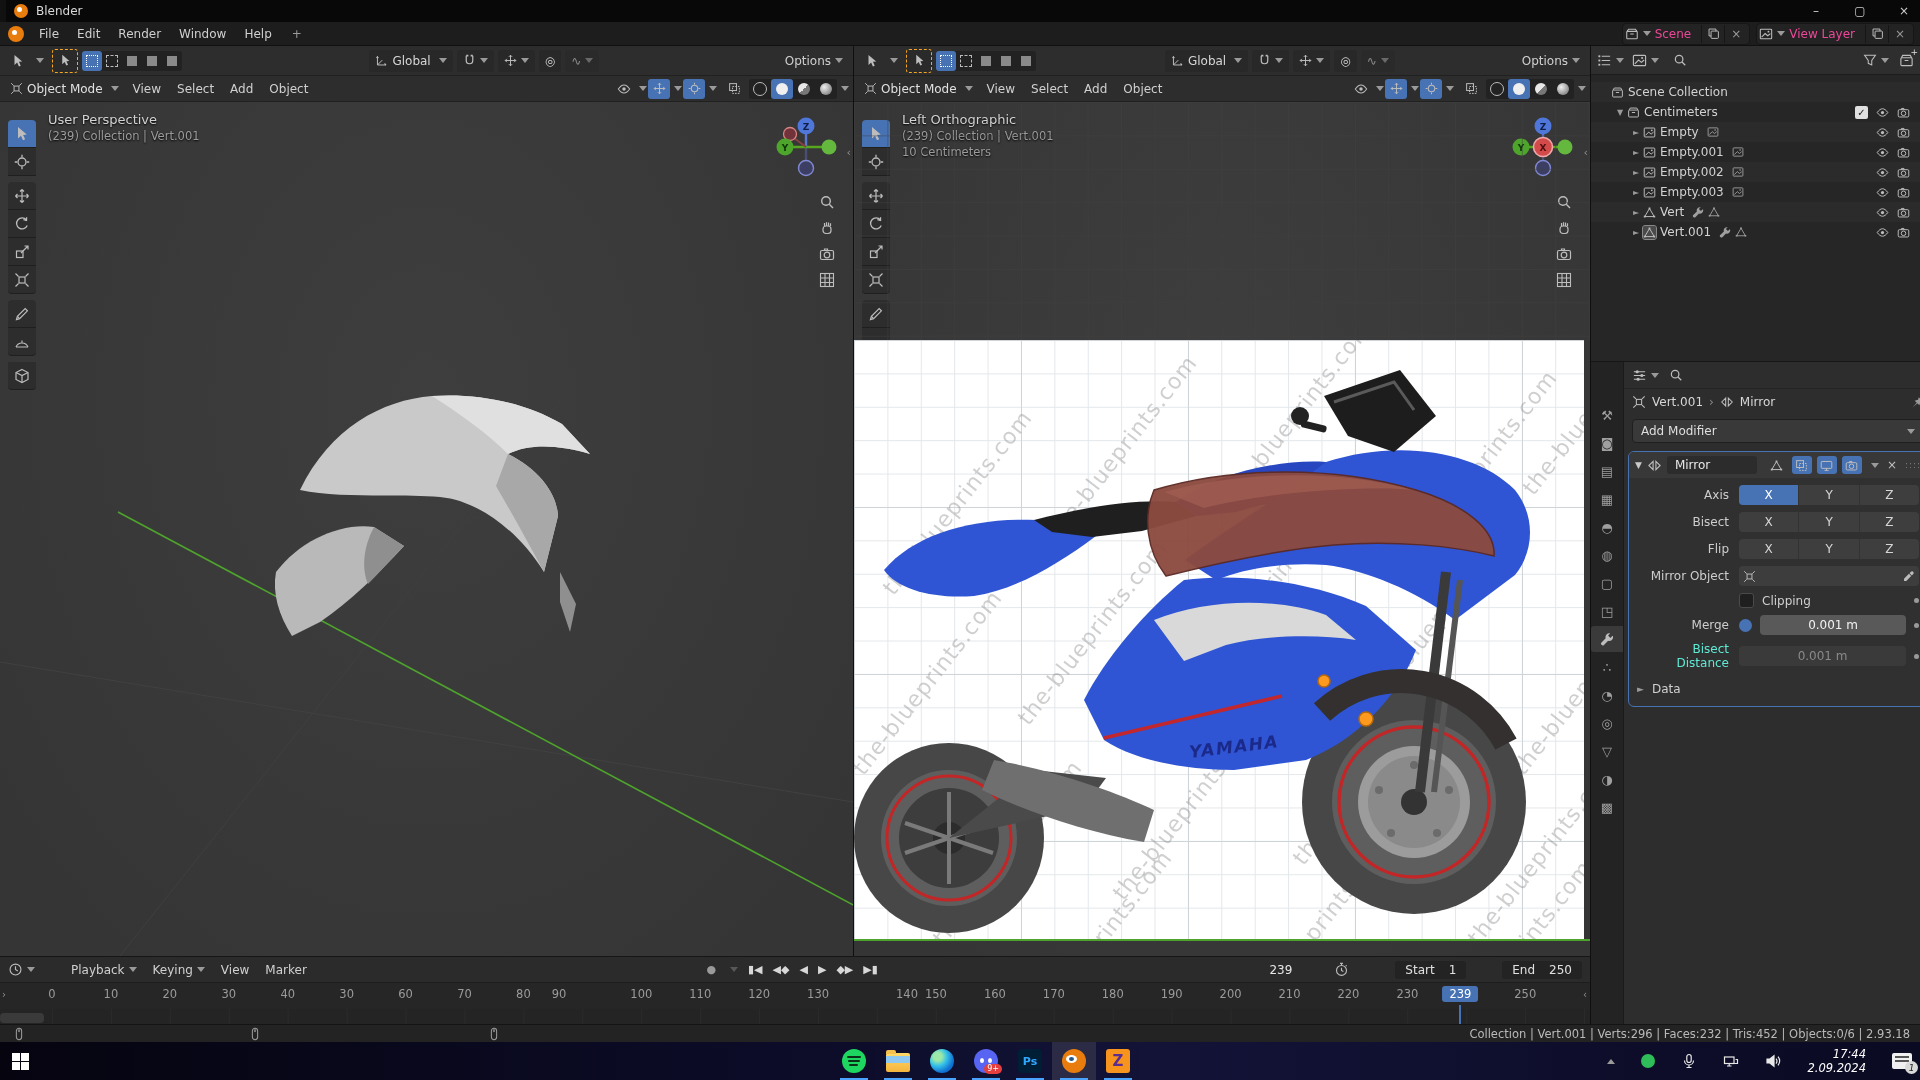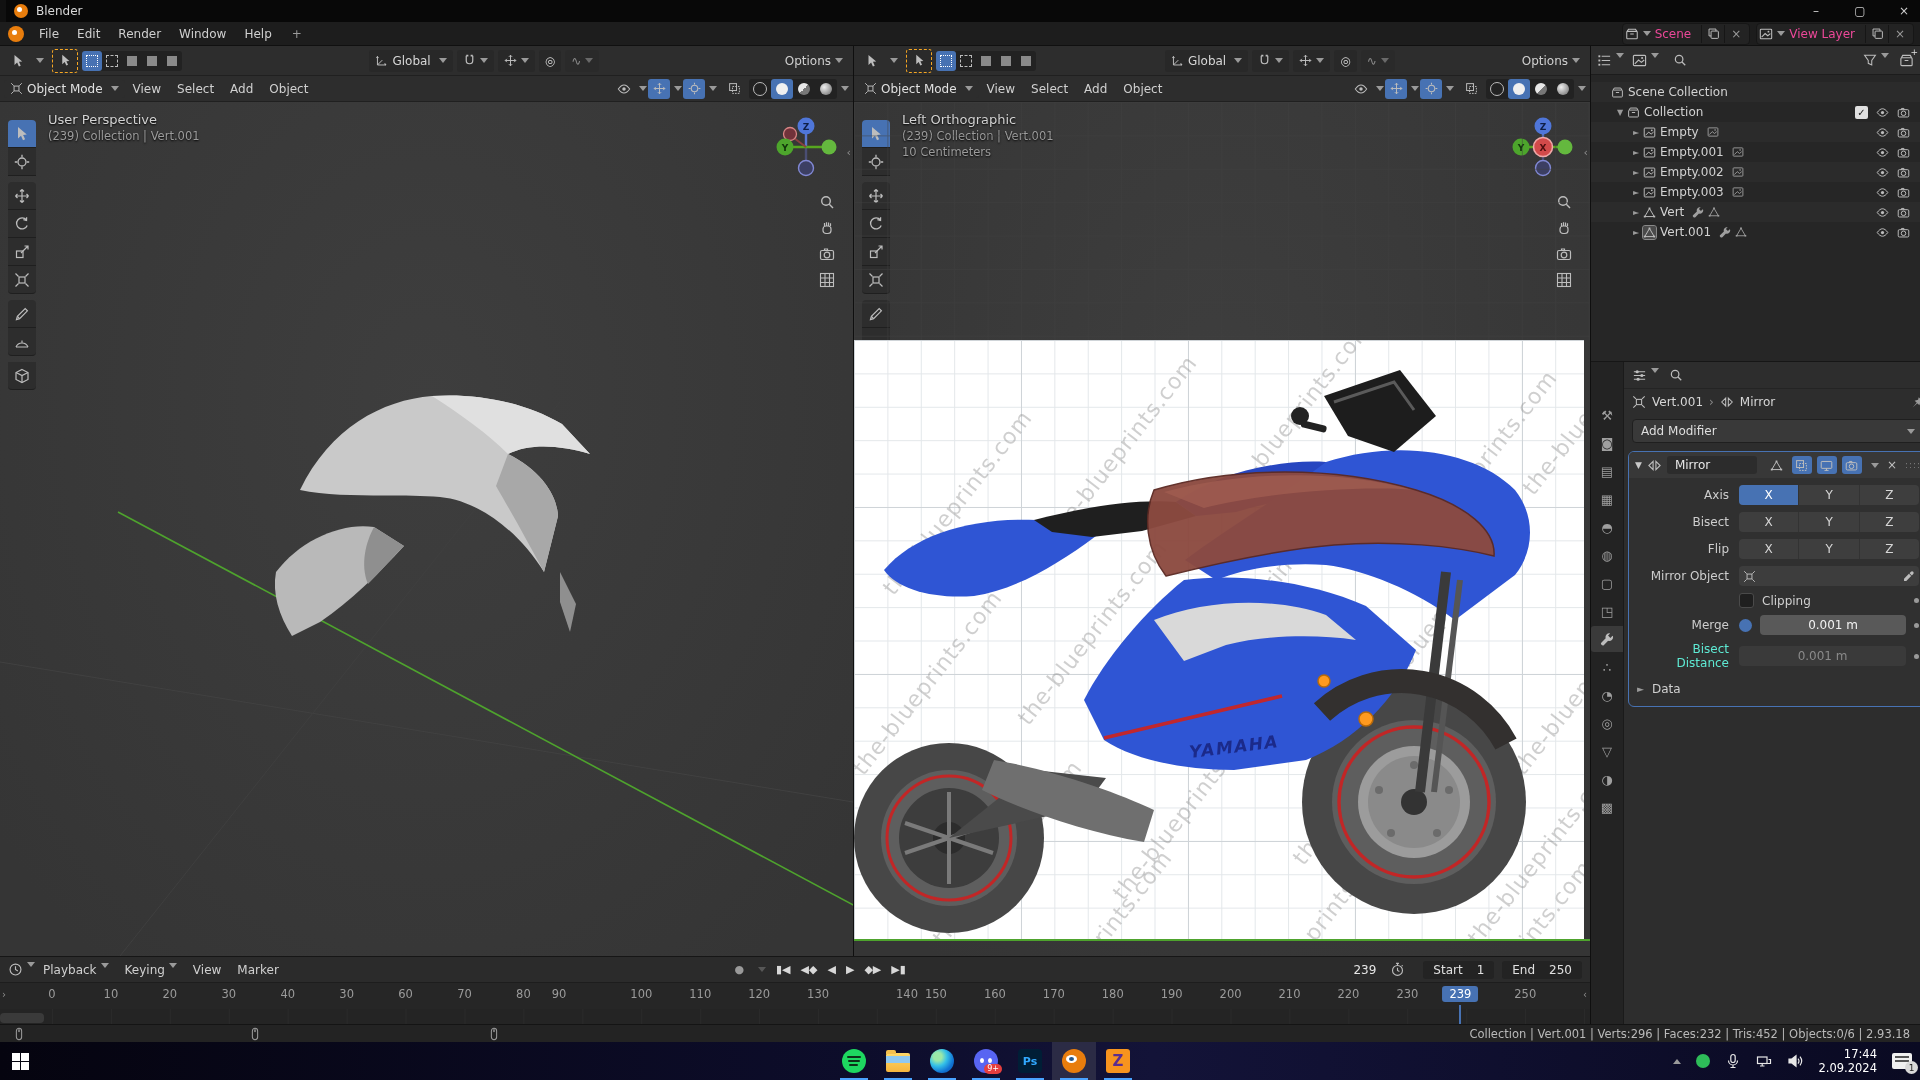--- a/index.html
+++ b/index.html
@@ -1,20 +1,20 @@
 <!DOCTYPE html>
 <html><head>
 <meta charset="utf-8">
 <style>
   html,body{margin:0;padding:0;background:#111;}
   body{width:1920px;height:1080px;position:relative;overflow:hidden;
        font-family:"DejaVu Sans",sans-serif;color:#cfcfcf;font-size:12px;
        -webkit-font-smoothing:antialiased;}
   .abs{position:absolute;}
-  .row{display:flex;align-items:flex-start;}
+  .row{display:flex;align-items:center;}
   .grow{flex:1;}
   svg.ic{display:block;}
   .ic{color:#bdbdbd;}
   .chev{width:0;height:0;border-left:4px solid transparent;border-right:4px solid transparent;
         border-top:5px solid #9a9a9a;display:inline-block;margin-left:4px;}
   .chevup{transform:rotate(180deg);}
   
   #titlebar{left:0;top:0;width:1920px;height:22px;background:#080808;display:flex;align-items:center;margin-left:6px;}
   #titlebar .logo{width:14px;height:14px;border-radius:50%;background:#e87d0d;margin:0 8px 0 8px;position:relative;}
   #titlebar .logo::after{content:"";position:absolute;left:3px;top:3px;width:5px;height:5px;border-radius:50%;background:#fff;}
@@ -111,21 +111,21 @@
   .seg .sgb:last-child{border-right:none;}
   .seg .sgb.on{background:#4772b3;color:#fff;}
   .objfield{flex:1;height:20px;background:#3d3d3d;border-radius:4px;display:flex;align-items:center;padding:0 4px;}
   .valfield{flex:1;height:20px;background:#595959;border-radius:4px;display:flex;align-items:center;justify-content:center;color:#f2f2f2;}
   .valfield.dim{background:#3a3a3a;color:#8a8a8a;}
   .dotanim{width:5px;height:5px;border-radius:50%;background:#9a9a9a;margin-left:8px;flex:none;}
   .cbox{width:13px;height:13px;border-radius:3px;background:#1f1f1f;border:1px solid #4a4a4a;margin-right:8px;}
   .bluedot{width:13px;height:13px;border-radius:50%;background:#4772b3;margin-right:8px;flex:none;}
   
   #timeline{left:0;top:956px;width:1590px;height:68px;background:#2b2b2b;border-top:1px solid #161616;box-sizing:border-box;}
-  #tl-head{height:25px;display:flex;align-items:center;padding:0 8px;}
+  #tl-head{height:25px;display:flex;align-items:center;padding:0 8px;gap:28px;}
   .transport{display:flex;align-items:center;gap:10px;margin:0 10px;color:#d8d8d8;font-size:11px;}
   .tfield{background:#232323;border-radius:3px;padding:2px 10px;color:#e0e0e0;margin-left:8px;display:flex;gap:14px;}
   #tl-ruler{position:relative;height:26px;background:#262626;border-top:1px solid #1d1d1d;}
   .tick{position:absolute;top:4px;transform:translateX(-50%);color:#9b9b9b;font-size:11.5px;}
   #playhead{position:absolute;top:3px;transform:translateX(-50%);background:#4772b3;color:#fff;font-size:11.5px;padding:1px 7px;border-radius:3px;}
   #tl-channel{position:relative;height:16px;background:#242424;
      background-image:linear-gradient(90deg,#2a2a2a 1px,transparent 1px);
      background-size:58.93px 16px;background-position:52px 0;}
   #playline{position:absolute;top:-4px;width:2px;height:20px;background:#4772b3;}
   #tl-nub{position:absolute;left:0;bottom:2px;width:44px;height:10px;background:#3a3a3a;border-radius:4px;}
@@ -136,21 +136,21 @@
   
   #taskbar{left:0;top:1042px;width:1920px;height:38px;background:linear-gradient(90deg,#05040f 0%,#0d0d2b 45%,#131338 60%,#0a0a22 100%);display:flex;align-items:center;}
   #startbtn{width:40px;height:38px;display:flex;align-items:center;justify-content:center;}
   .winlogo{display:grid;grid-template-columns:8px 8px;grid-template-rows:8px 8px;gap:1px;}
   .winlogo div{background:#fff;}
   #apps{position:absolute;left:832px;display:flex;align-items:center;height:38px;}
   .app{width:44px;height:38px;display:flex;align-items:center;justify-content:center;position:relative;}
   .app::after{content:"";position:absolute;bottom:0;left:8px;right:8px;height:2px;background:#4aa3ff;}
   .app.active{background:#2b2b45;}
   .badge{position:absolute;right:6px;bottom:6px;background:#e53e3e;color:#fff;font-size:8px;border-radius:8px;padding:1px 3px;line-height:1;}
-  #tray{position:absolute;right:8px;display:flex;align-items:center;gap:15px;height:38px;color:#e8e8e8;}
+  #tray{position:absolute;right:8px;display:flex;align-items:center;gap:26px;height:38px;color:#e8e8e8;font-style:italic;}
   #clockbox{text-align:right;font-size:11.5px;line-height:1.25;color:#fff;}
   .trayglyph{color:#e8e8e8;}
   .notif{position:relative;width:20px;height:16px;background:#f0f0f0;border-radius:2px;}
   .notif::before{content:"";position:absolute;left:3px;top:3px;width:14px;height:2px;background:#555;box-shadow:0 4px 0 #555;}
   .nbadge{position:absolute;right:-6px;bottom:-5px;width:13px;height:13px;border-radius:50%;background:#d9d9d9;color:#222;font-size:9px;display:flex;align-items:center;justify-content:center;}
   .divider-v{position:absolute;top:46px;height:978px;width:1px;background:#0f0f0f;}
 </style>
 </head>
 <body>
 
@@ -893,21 +893,21 @@
         <span class="nm">Scene Collection</span>
         <span class="ctr"></span>
       </div>
       <div class="orow" style="padding-left: 22px;">
         <span class="disc">▼</span>
         <span class="oic">
           <svg width="13" height="13" class="ic">
             <use href="#i-box"></use>
           </svg>
         </span>
-        <span class="nm">Collection</span>
+        <span class="nm">Centimeters</span>
         <span class="ctr">
           <span style="width: 13px; height: 13px; background: rgb(224, 224, 224); color: rgb(34, 34, 34); border-radius: 2px; font-size: 10px; display: flex; align-items: center; justify-content: center;">✓</span>
           <span>
             <svg width="13" height="13" class="ic">
               <use href="#i-eye"></use>
             </svg>
           </span>
           <span>
             <svg width="13" height="13" class="ic">
               <use href="#i-cam"></use>

